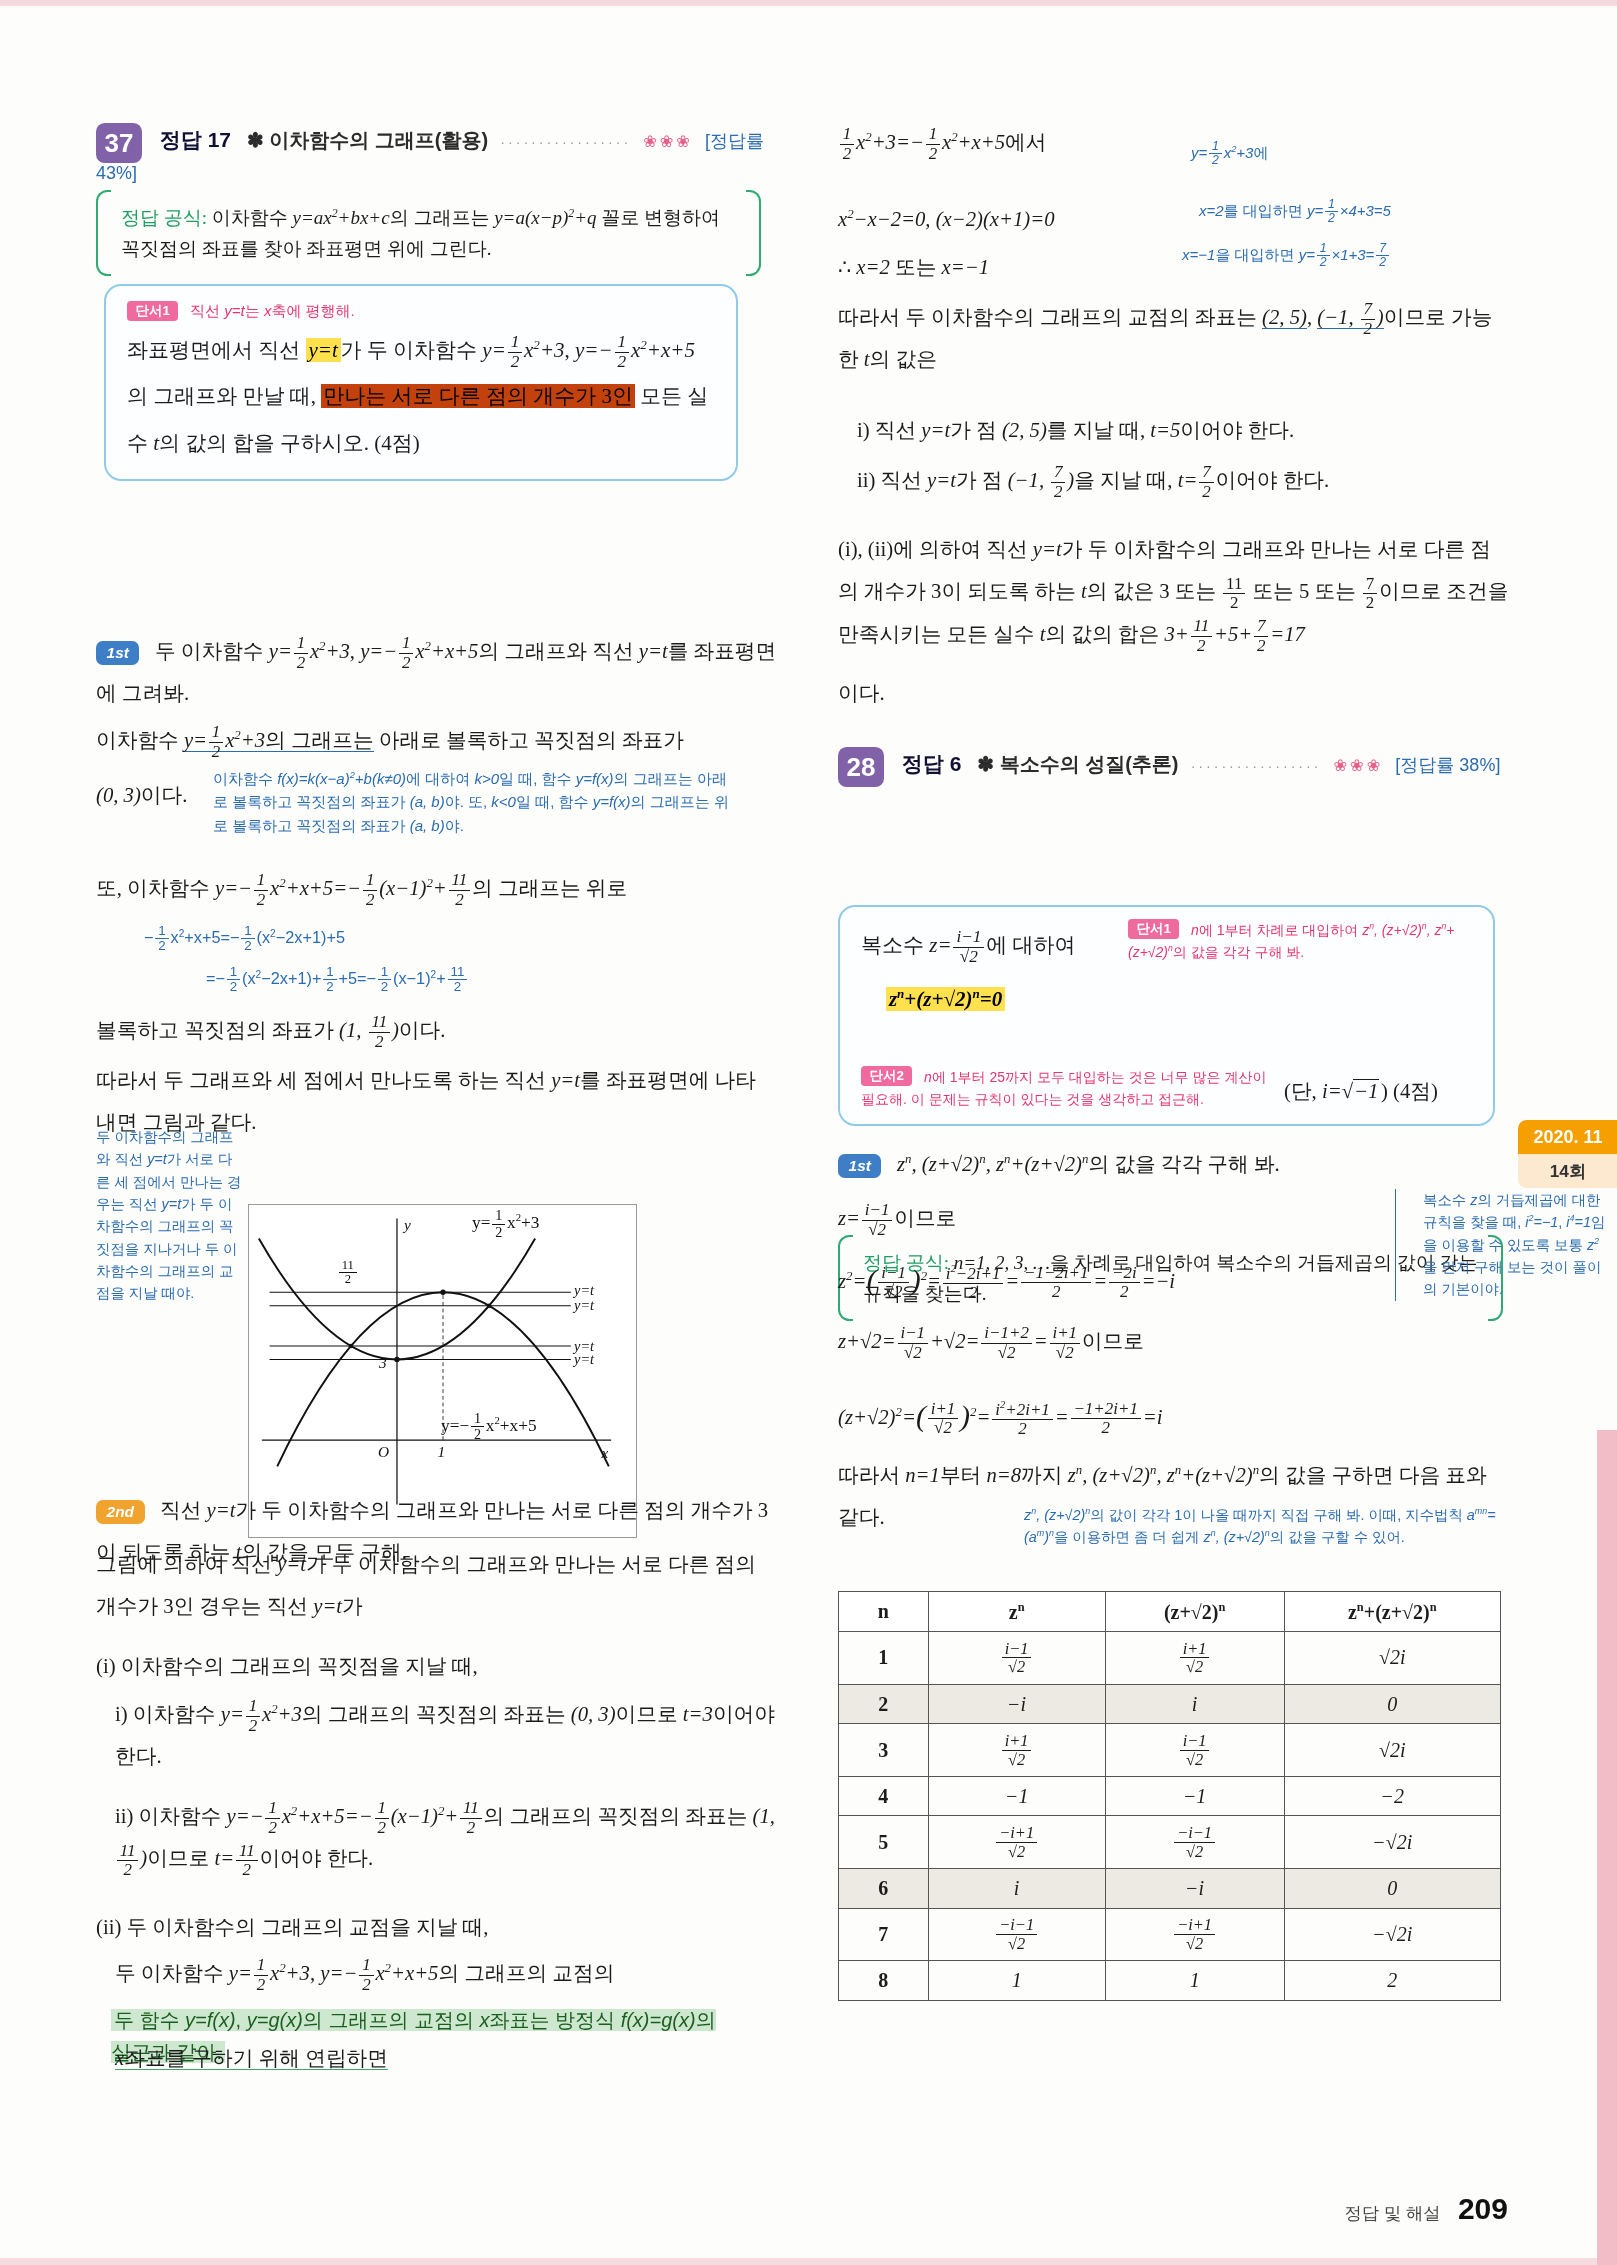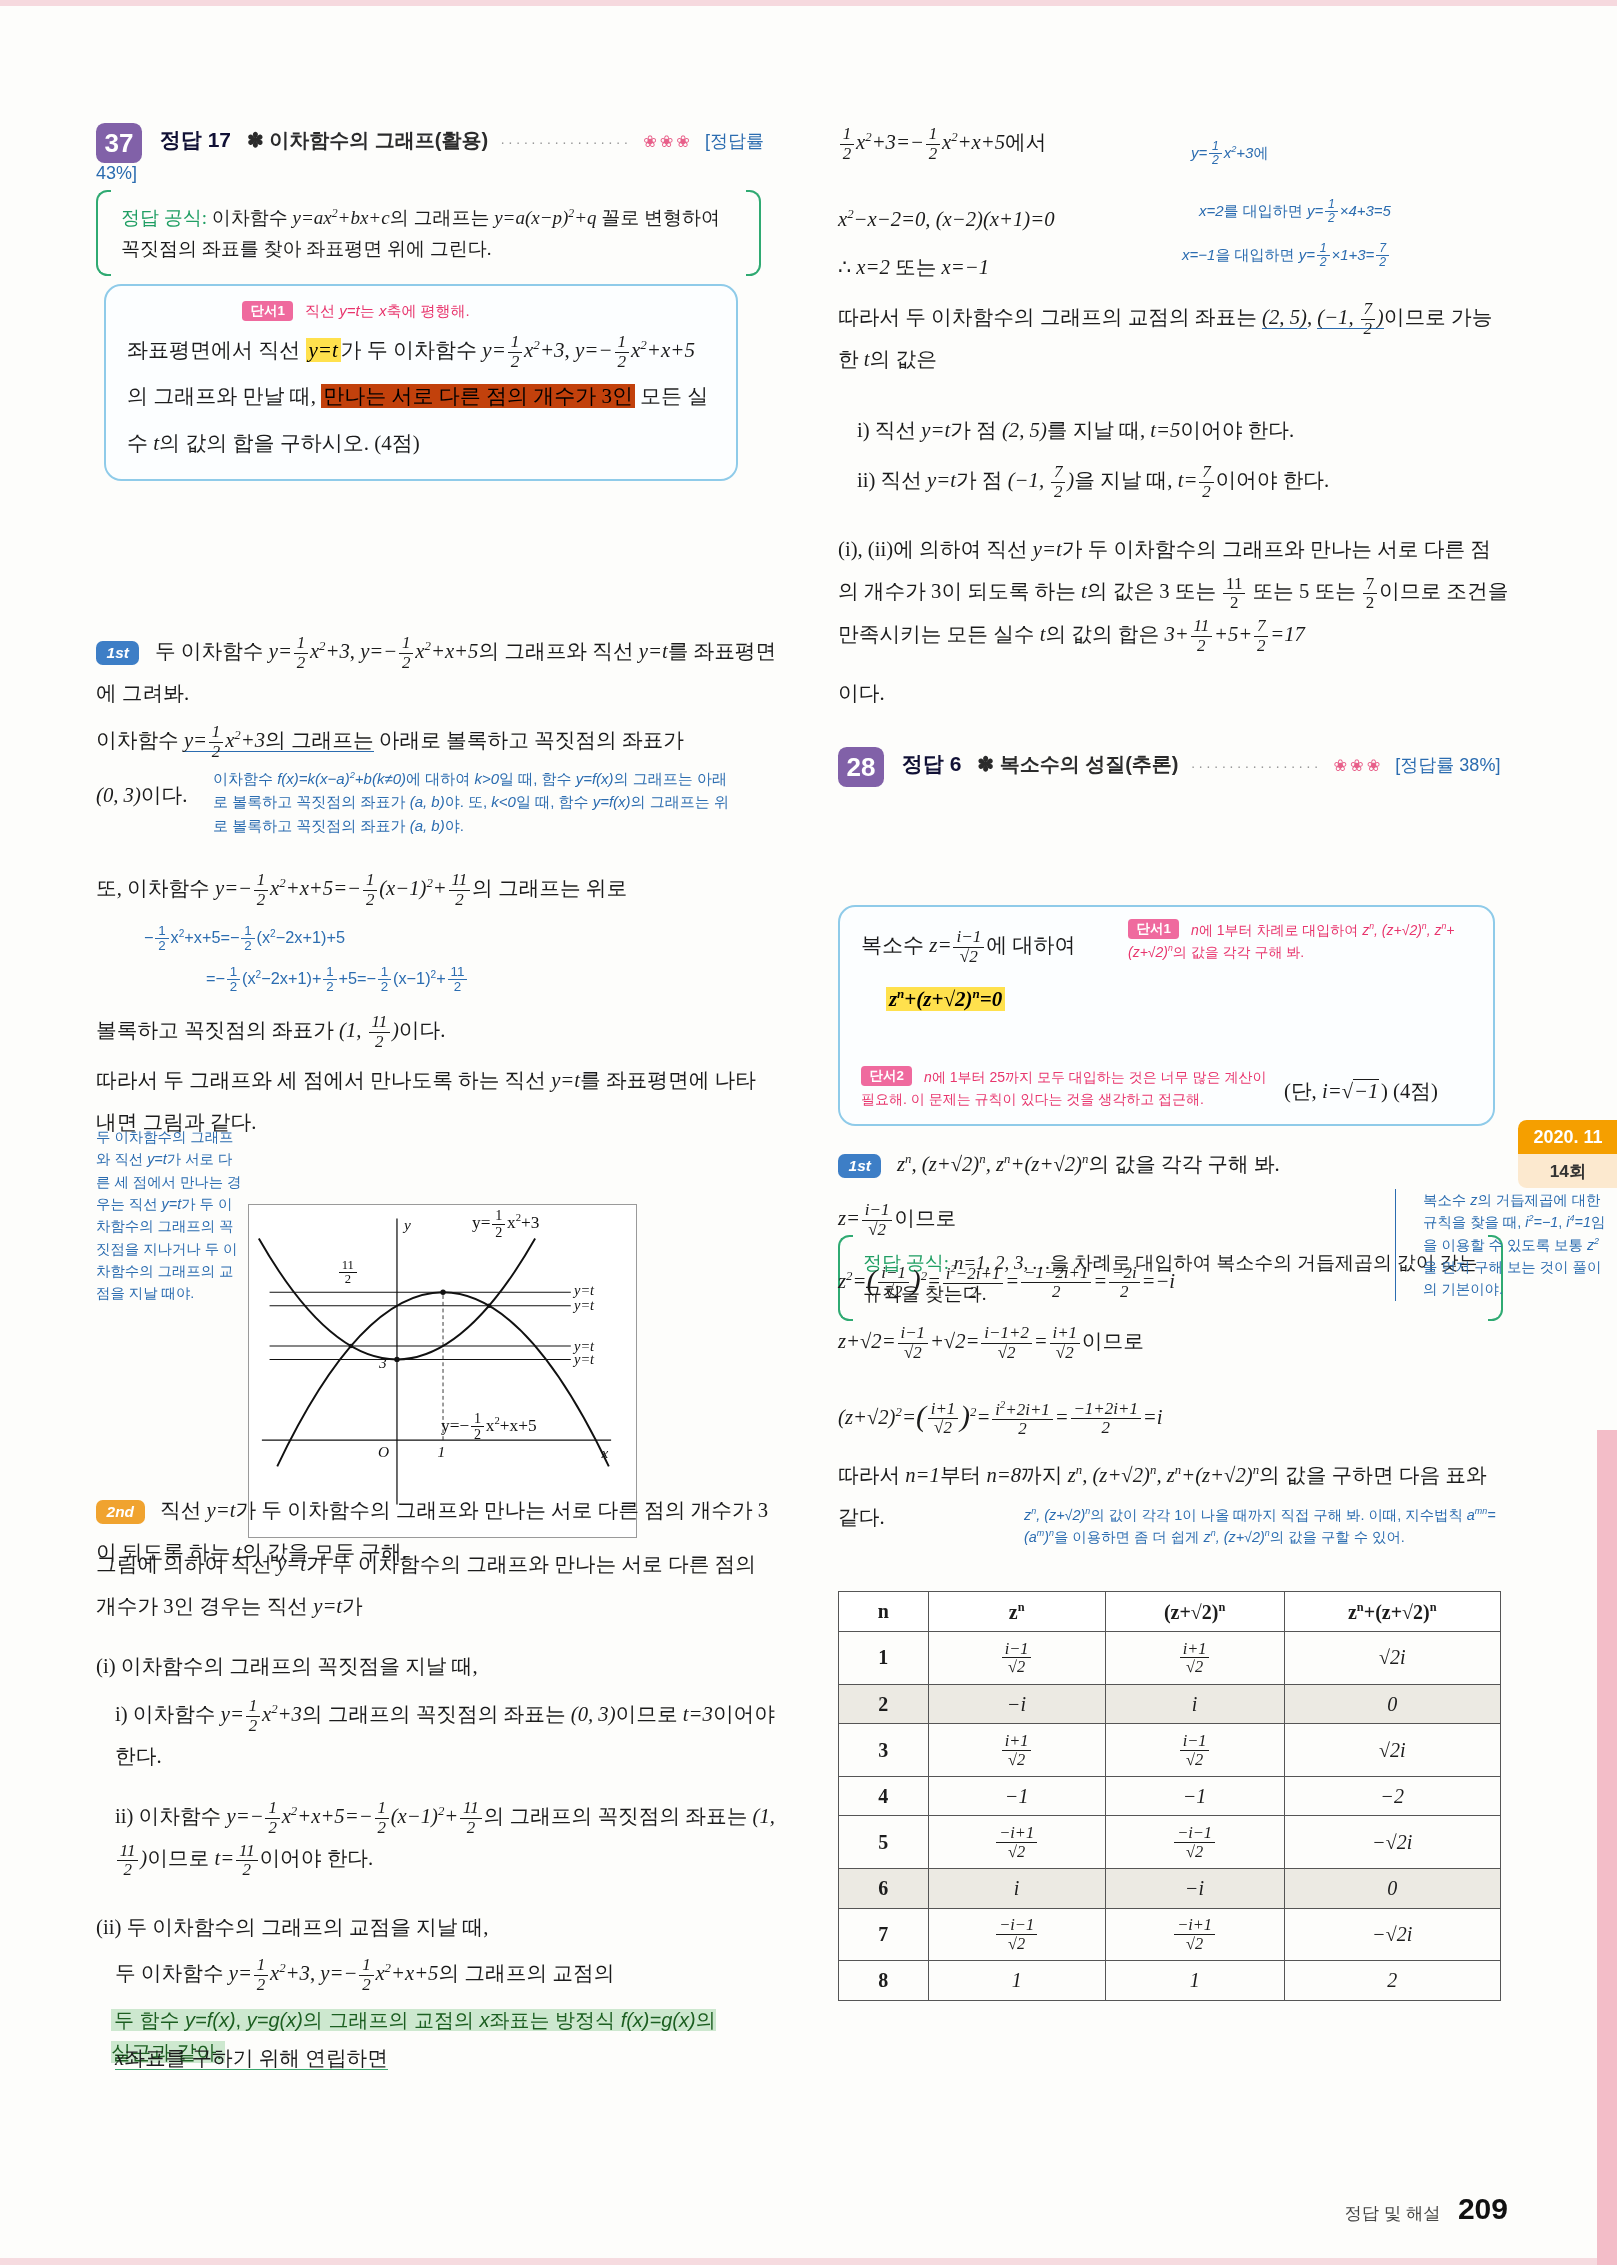--- a/index.html
+++ b/index.html
@@ -76,21 +76,21 @@
   <span class="flowers">❀❀❀</span>
   <span class="rate">[정답률 43%]</span>
 </div>
 
 <div class="abs fbox" style="left:96px;top:190px;width:615px">
   <span class="flabel">정답 공식:</span>
   <span>이차함수 <span class="mx">y=ax<sup>2</sup>+bx+c</span>의 그래프는 <span class="mx">y=a(x−p)<sup>2</sup>+q</span> 꼴로 변형하여 꼭짓점의 좌표를 찾아 좌표평면 위에 그린다.</span>
 </div>
 
 <div class="abs pbox" style="left:104px;top:284px;width:588px">
-  <div style="margin-left:115px;margin-bottom:3.8px">
+  <div style="margin-bottom:3.8px">
     <span class="tag">단서1</span>
     <span class="red">직선 <span class="mx">y=t</span>는 <span class="mx">x</span>축에 평행해.</span>
   </div>
   <div class="pmain">좌표평면에서 직선 <mark class="hy mx">y=t</mark>가 두 이차함수 <span class="mx">y=<span class="f">
           <b>1</b>
           <i>2</i>
         </span>x<sup>2</sup>+3</span>, <span class="mx">y=−<span class="f">
           <b>1</b>
           <i>2</i>
         </span>x<sup>2</sup>+x+5</span>의 그래프와 만날 때, <mark class="hp">만나는 서로 다른 점의 개수가 3인</mark> 모든 실수 <span class="mx">t</span>의 값의 합을 구하시오. (4점)</div>

